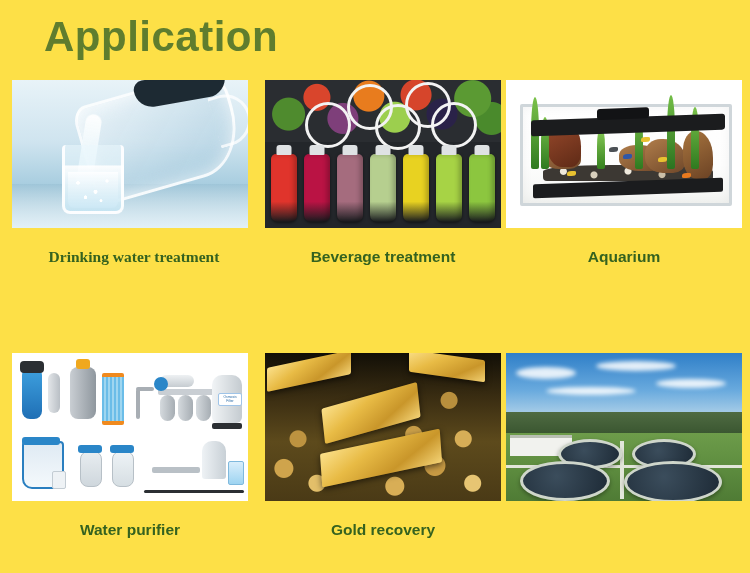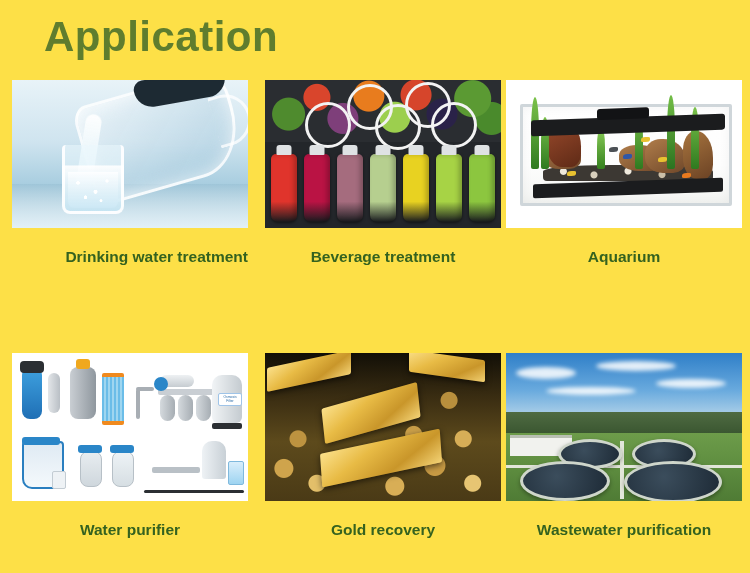--- a/index.html
+++ b/index.html
@@ -68,21 +68,21 @@
     background: #ffffff;
   }
   .caption {
     margin-top: 20px;
     font-size: 15.5px;
     font-weight: 600;
     color: #35621f;
     white-space: nowrap;
     text-align: center;
   }
-  .caption.offset-l { text-align: right; padding-left: 8px; }
+  .caption.offset-l { text-align: center; padding-left: 8px; font-family: Liberation Serif, serif; }
 
   
   .art-water {
     position: absolute;
     inset: 0;
     background:
       linear-gradient(180deg, #e8f3f8 0%, #cfe4ef 42%, #a9cee0 70%, #cfe3ec 86%, #e9f3f8 100%);
   }
   .water-table {
     position: absolute;
@@ -510,19 +510,18 @@
             <div class="ww-ground"></div>
             <div class="ww-bldg" style="left:4px;top:82px;width:62px;height:18px;"></div>
             <div class="walkway" style="left:0;top:112px;width:236px;height:3px;"></div>
             <div class="walkway" style="left:114px;top:88px;width:4px;height:58px;"></div>
             <div class="basin" style="left:52px;top:86px;width:58px;height:24px;"></div>
             <div class="basin" style="left:126px;top:86px;width:58px;height:24px;"></div>
             <div class="basin" style="left:14px;top:108px;width:84px;height:34px;"></div>
             <div class="basin" style="left:118px;top:108px;width:92px;height:36px;"></div>
           </div>
         </div>
-        <div class="caption">Wastewater purification</div>
       </div>
 
     </div>
 
   </div>
 </div>
 
 </body></html>

